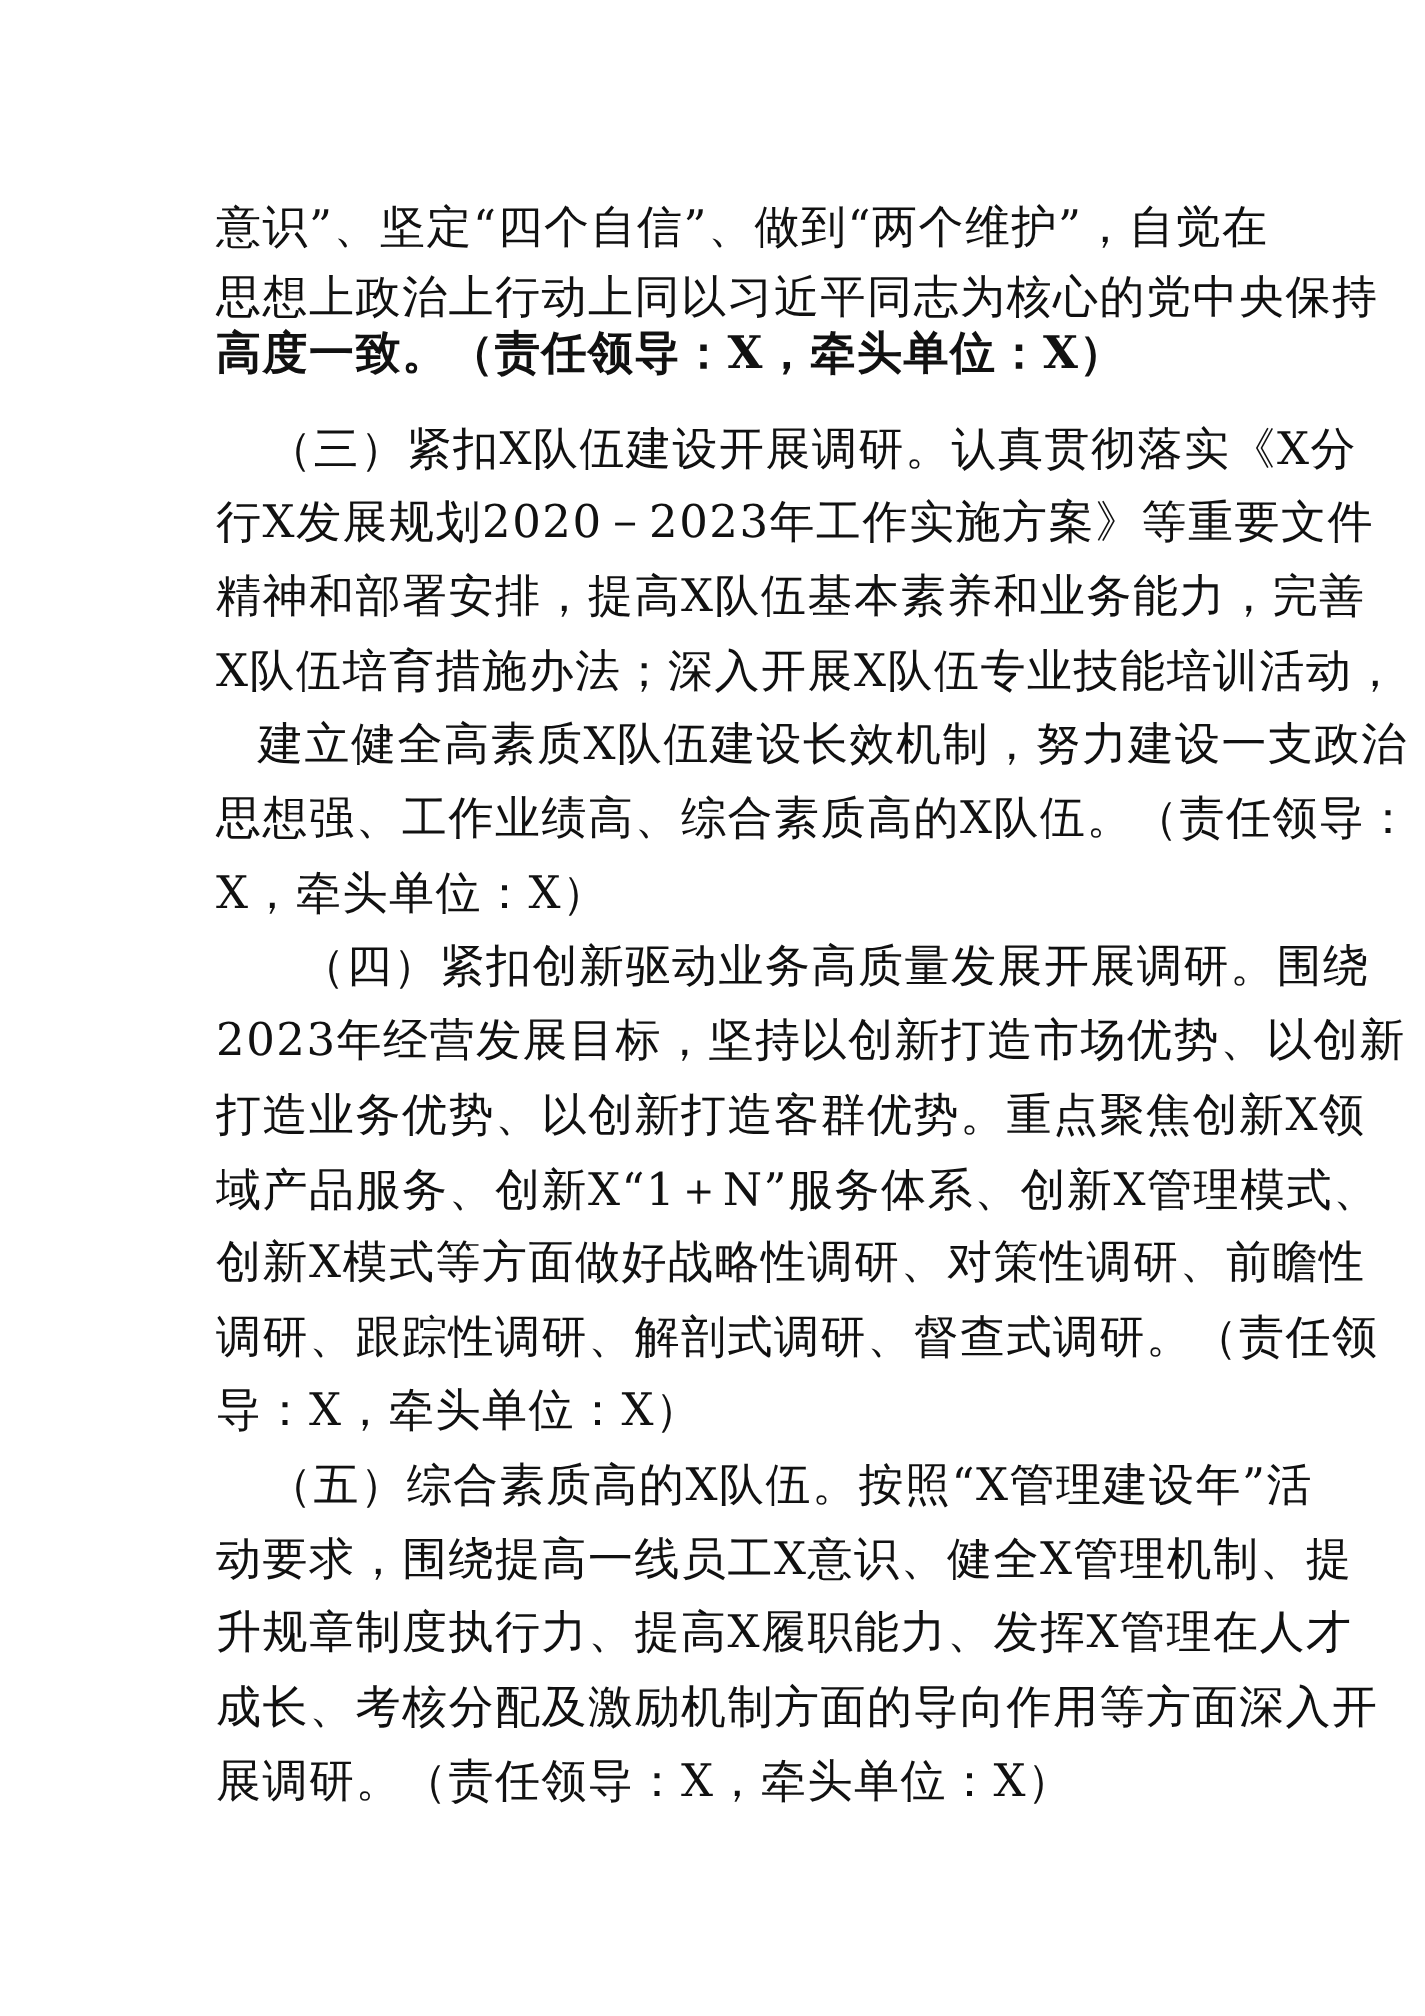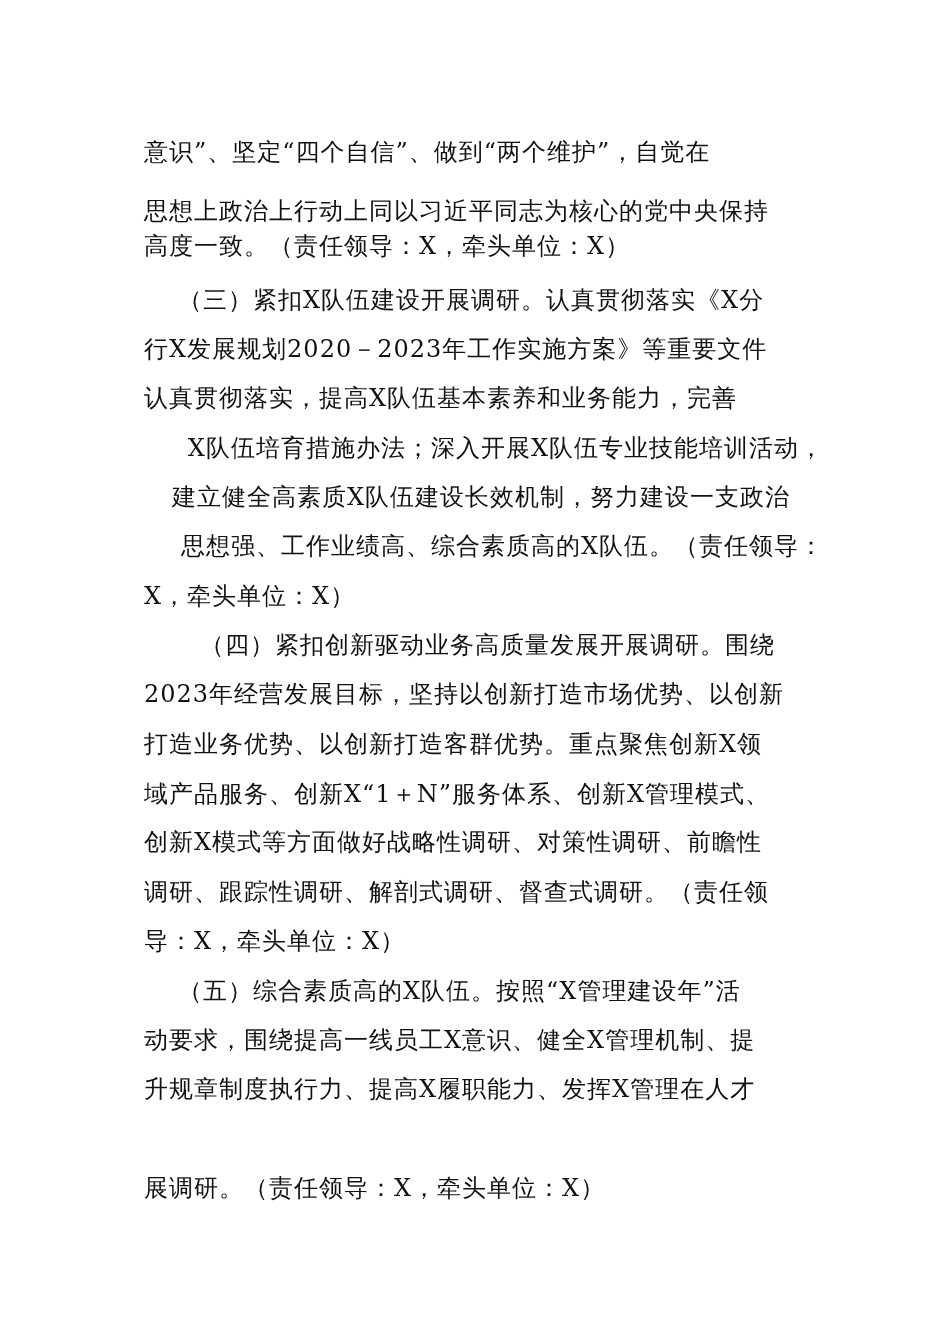--- a/index.html
+++ b/index.html
@@ -20,50 +20,51 @@
       left: 0;
       top: 0;
       width: 950px;
       height: 1344px;
       background: #ffffff;
     }
     .line {
       position: absolute;
       left: 144px;
       width: 680px;
-      font-size: 24px;
+      font-size: 30px;
       line-height: 32px;
       height: 32px;
       white-space: nowrap;
       letter-spacing: 1px;
     }
   </style>
 </head>
 <body>
 
 <div class="page">
 
   <div class="line" style="top:136px;">意识”、坚定“四个自信”、做到“两个维护”，自觉在</div>
-  <div class="line" style="top:195px;">思想上政治上行动上同以习近平同志为核心的党中央保持</div>
-  <div class="line" style="top:230px;">高度一致。（责任领导：X，牵头单位：X）</div>
+  <div class="line" style="top:183px;">思想上政治上行动上同以习近平同志为核心的党中央保持</div>
+  <div class="line" style="top:220px;font-weight:bold;">高度一致。（责任领导：X，牵头单位：X）</div>
 
   <div class="line" style="top:284px; left:178px;">（三）紧扣X队伍建设开展调研。认真贯彻落实《X分</div>
   <div class="line" style="top:333px;">行X发展规划2020－2023年工作实施方案》等重要文件</div>
-  <div class="line" style="top:382px;">认真贯彻落实，提高X队伍基本素养和业务能力，完善</div>
+  <div class="line" style="top:382px;">精神和部署安排，提高X队伍基本素养和业务能力，完善</div>
   <div class="line" style="top:432px;text-align:right;">X队伍培育措施办法；深入开展X队伍专业技能培训活动，</div>
   <div class="line" style="top:481px;margin-left:28px;">建立健全高素质X队伍建设长效机制，努力建设一支政治</div>
   <div class="line" style="top:530px;text-align:right;">思想强、工作业绩高、综合素质高的X队伍。（责任领导：</div>
   <div class="line" style="top:580px;">X，牵头单位：X）</div>
 
   <div class="line" style="top:629px; left:200px;">（四）紧扣创新驱动业务高质量发展开展调研。围绕</div>
   <div class="line" style="top:678px;">2023年经营发展目标，坚持以创新打造市场优势、以创新</div>
   <div class="line" style="top:728px;">打造业务优势、以创新打造客群优势。重点聚焦创新X领</div>
   <div class="line" style="top:778px;">域产品服务、创新X“1＋N”服务体系、创新X管理模式、</div>
   <div class="line" style="top:876px;">调研、跟踪性调研、解剖式调研、督查式调研。（责任领</div>
   <div class="line" style="top:826px;">创新X模式等方面做好战略性调研、对策性调研、前瞻性</div>
   <div class="line" style="top:925px;">导：X，牵头单位：X）</div>
 
   <div class="line" style="top:975px; left:178px;">（五）综合素质高的X队伍。按照“X管理建设年”活</div>
   <div class="line" style="top:1073px;">升规章制度执行力、提高X履职能力、发挥X管理在人才</div>
   <div class="line" style="top:1024px;">动要求，围绕提高一线员工X意识、健全X管理机制、提</div>
+  <div class="line" style="top:1123px;">成长、考核分配及激励机制方面的导向作用等方面深入开</div>
   <div class="line" style="top:1172px;">展调研。（责任领导：X，牵头单位：X）</div>
 
 </div>
 
 </body></html>

